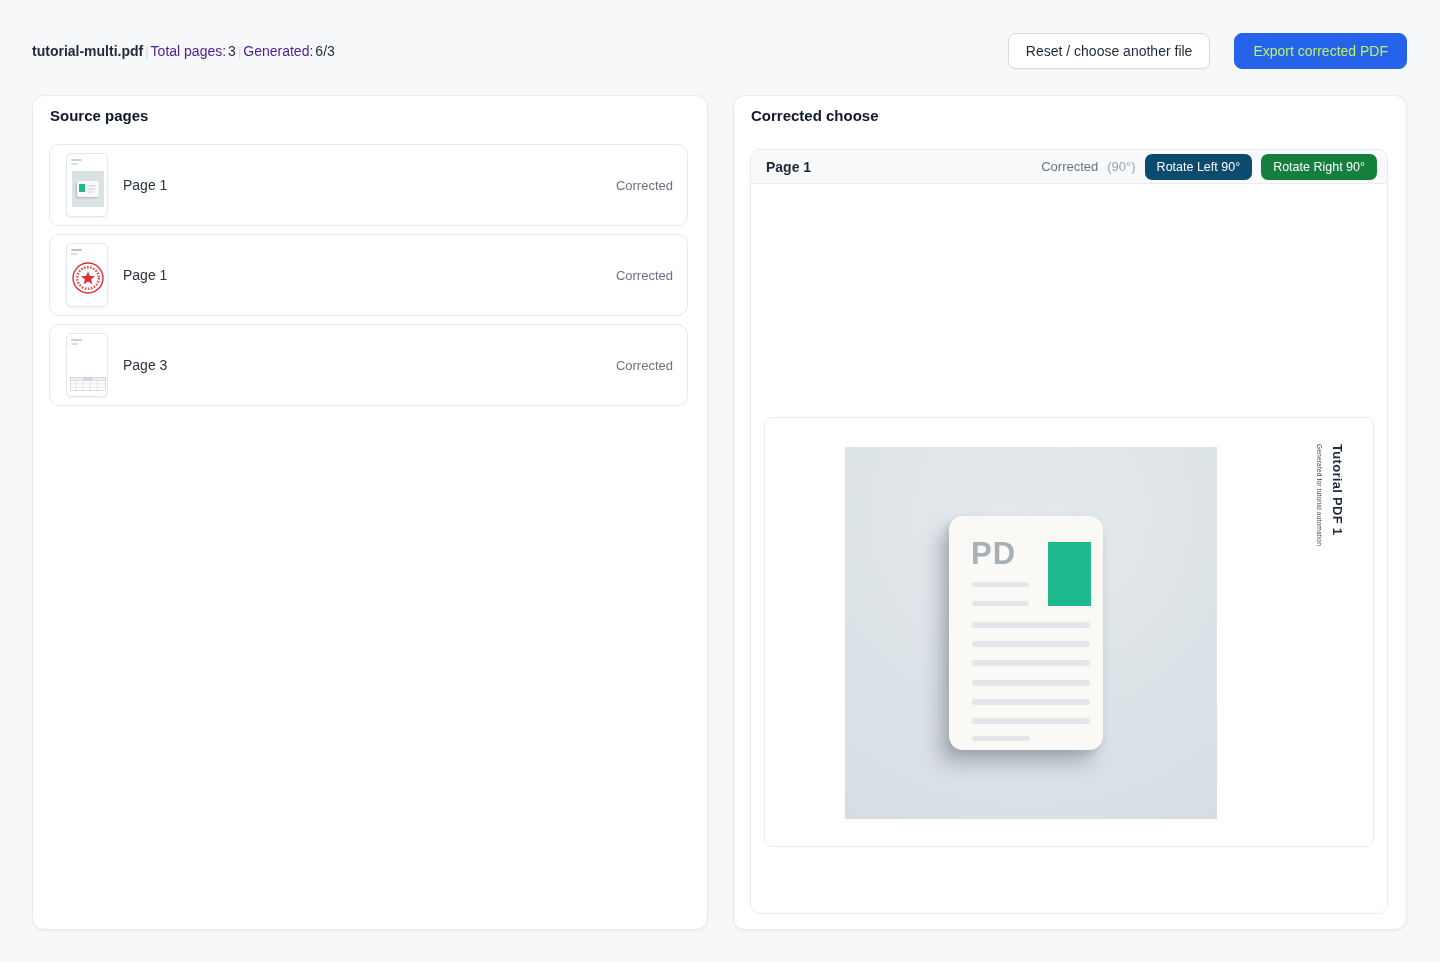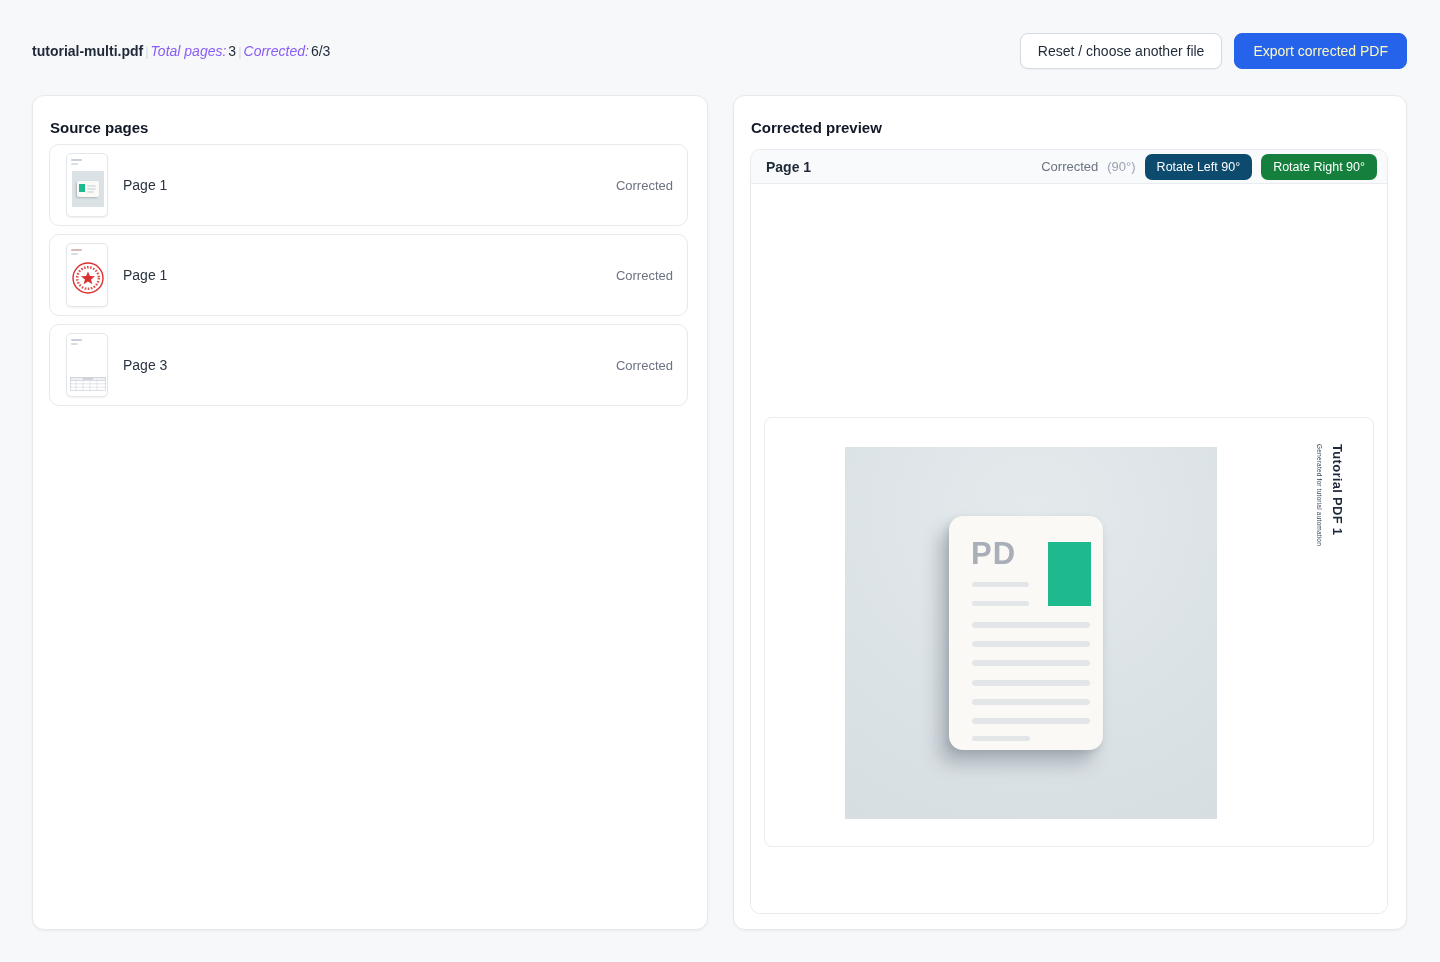--- a/index.html
+++ b/index.html
@@ -13,47 +13,47 @@
   }
 
   
   .topbar {
     position:absolute; left:32px; top:33px; width:1375px; height:36px;
     display:flex; align-items:center; justify-content:space-between;
   }
   .file-meta { display:flex; align-items:center; gap:2px; font-size:14px; }
   .file-name { font-weight:700; color:#1f2937; }
   .meta-sep { color:#d5dae1; font-size:13px; }
-  .meta-label { color:#8b5cf6;font-style:italic; }
+  .meta-label { color:#4c1d95; }
   .meta-value { color:#1f2937; }
-  .topbar-actions { display:flex; align-items:flex-start; gap:12px; }
+  .topbar-actions { display:flex; align-items:flex-start; gap:24px; }
   .btn {
     height:36px; display:inline-flex; align-items:center; justify-content:center;
     border-radius:8px; font-size:14px; cursor:pointer; white-space:nowrap;
     font-family:"Liberation Sans", sans-serif;
   }
   .btn-secondary {
     background:#ffffff; border:1px solid #d6dbe2; color:#1f2937; padding:0 17px;
     box-shadow:0 1px 2px rgba(16,24,40,.04);
   }
   .btn-primary {
-    background:#2563eb; border:1px solid #2563eb; color:#fef9c3; padding:16px 18px;
+    background:#2563eb; border:1px solid #2563eb; color:#bef264; padding:16px 18px;
     font-weight:500;
   }
 
   
   .panel {
     position:absolute; top:95px; height:835px; background:#ffffff;
     border:1px solid #e6e9ee; border-radius:12px;
     box-shadow:0 1px 3px rgba(16,24,40,.05);
   }
   .panel-left  { left:32px;  width:676px; }
   .panel-right { left:733px; width:674px; }
   .panel-title {
-    position:absolute; left:17px; top:23px;
+    position:absolute; left:17px; top:11px;
     font-size:15px; font-weight:700; color:#111827;
   }
 
   
   .page-item {
     position:absolute; left:16px; width:639px; height:82px;
     border:1px solid #e6e9ee; border-radius:10px; background:#fff;
     display:flex; align-items:center; padding:0 14px 0 16px; cursor:pointer;
   }
   .page-item .thumb {
@@ -141,21 +141,21 @@
 </head>
 <body>
 
 <div class="topbar">
   <div class="file-meta">
     <span class="file-name">tutorial-multi.pdf</span>
     <span class="meta-sep">|</span>
     <span class="meta-label">Total pages:</span>
     <span class="meta-value">3</span>
     <span class="meta-sep">|</span>
-    <span class="meta-label">Corrected:</span>
+    <span class="meta-label">Generated:</span>
     <span class="meta-value">6/3</span>
   </div>
   <div class="topbar-actions">
     <button class="btn btn-secondary">Reset / choose another file</button>
     <button class="btn btn-primary">Export corrected PDF</button>
   </div>
 </div>
 
 <div class="panel panel-left">
   <div class="panel-title">Source pages</div>
@@ -206,21 +206,21 @@
         <line x1="27" y1="3.5" x2="27" y2="13.7" stroke="#b9bfc9" stroke-width="0.4"></line>
         <rect x="13" y="1.2" width="10" height="1.4" fill="#c3c9d2"></rect>
       </svg>
     </div>
     <span class="label">Page 3</span>
     <span class="status">Corrected</span>
   </div>
 </div>
 
 <div class="panel panel-right">
-  <div class="panel-title">Corrected preview</div>
+  <div class="panel-title">Corrected choose</div>
 
   <div class="preview-card">
     <div class="preview-header">
       <span class="pg-title">Page 1</span>
       <div class="ph-right">
         <span class="ph-status">Corrected</span>
         <span class="ph-rotation">(90°)</span>
         <button class="btn-rotate left">Rotate Left 90°</button>
         <button class="btn-rotate right">Rotate Right 90°</button>
       </div>

